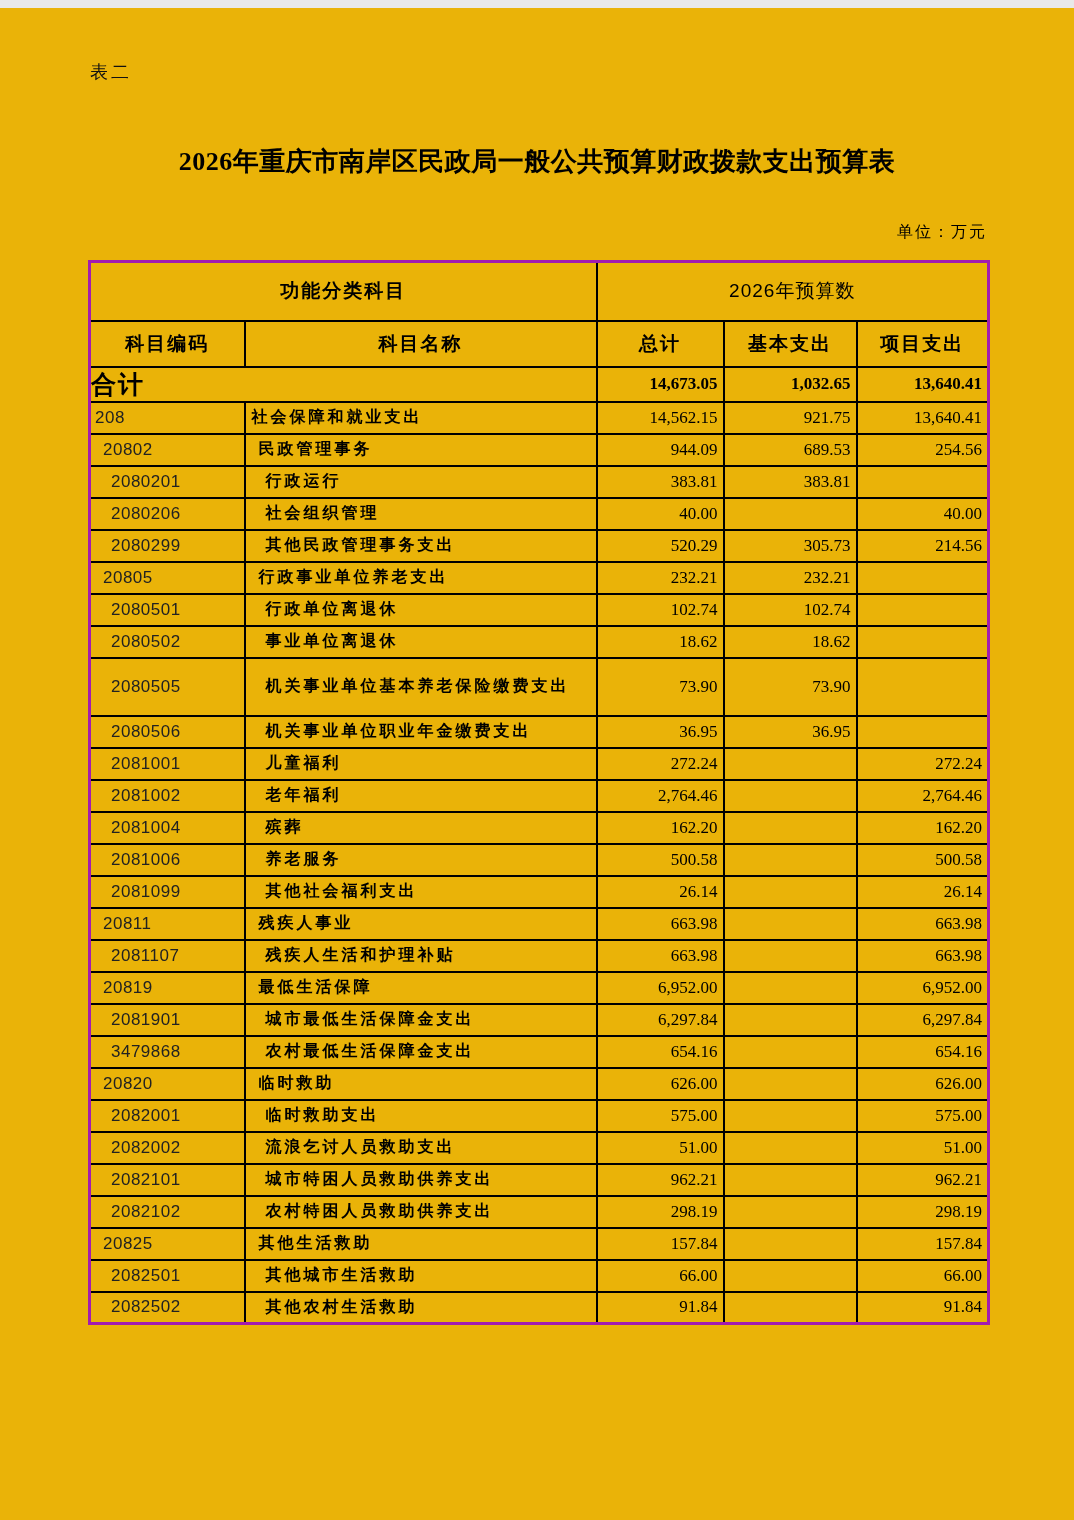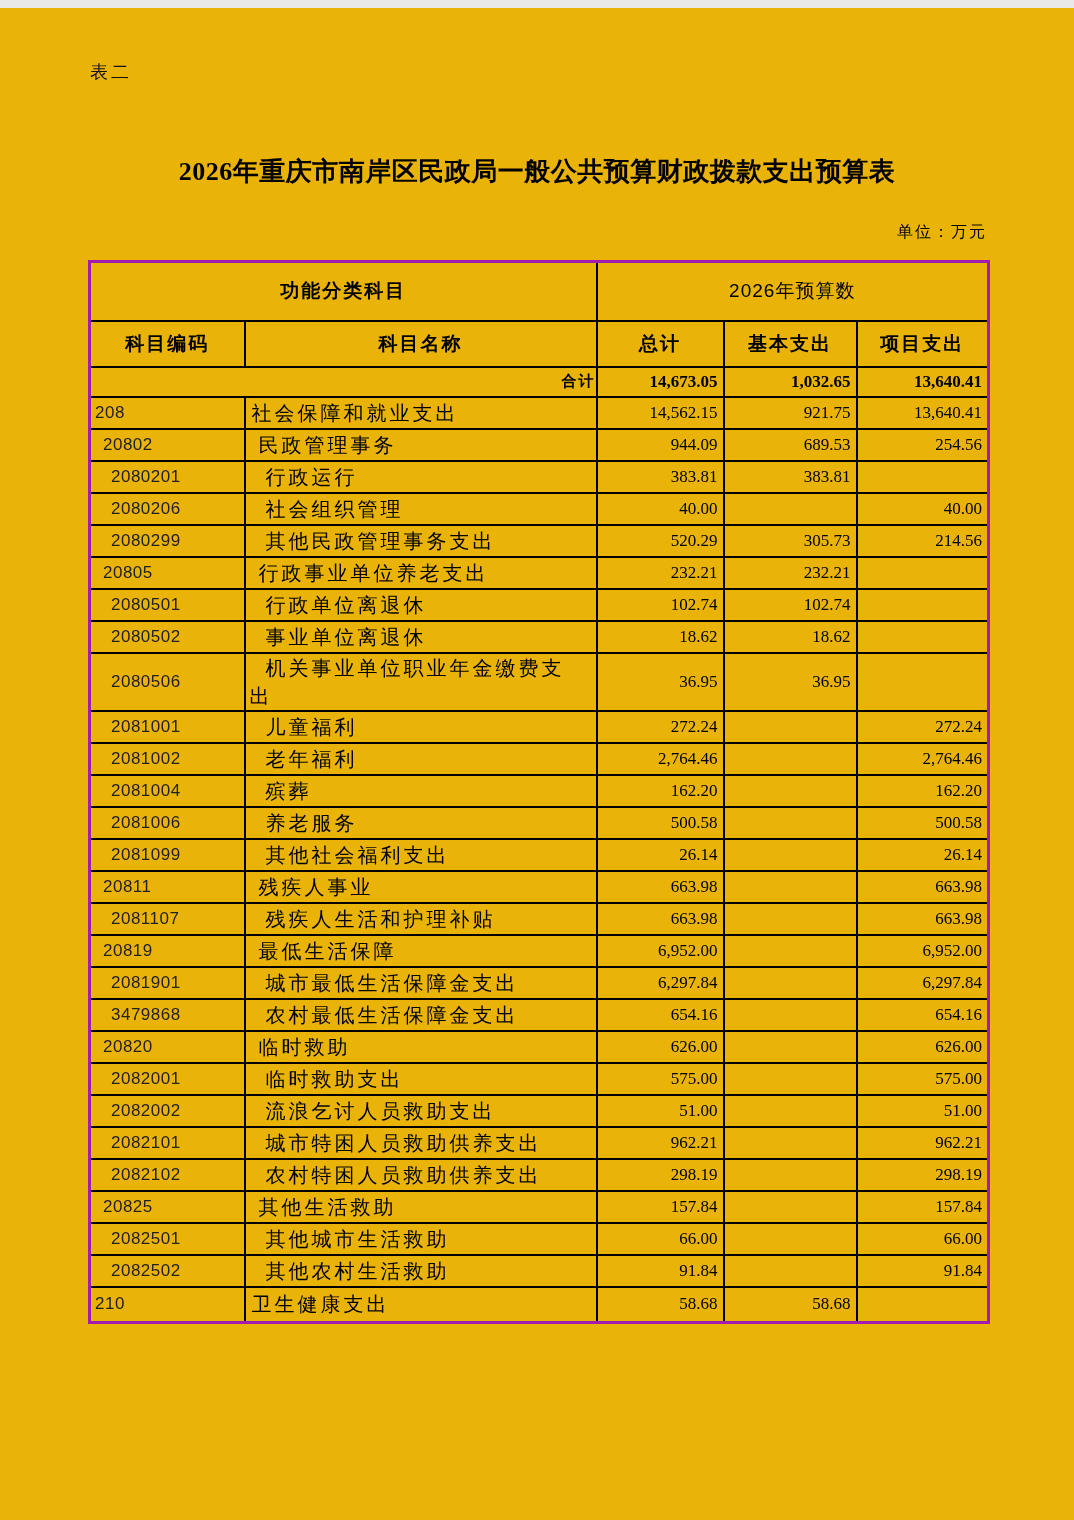--- a/index.html
+++ b/index.html
@@ -7,21 +7,21 @@
   .page {
     width:1074px; height:1520px; margin:8px auto; background:#eab308;
     font-family:"Liberation Serif","DejaVu Serif",serif; color:#000;
     overflow:hidden; position:relative;
   }
   .doc-tag {
     position:absolute; left:90px; top:52px;
     font-size:18px; letter-spacing:3px; color:#111;
   }
   .doc-title {
-    position:absolute; left:0; top:146px; width:100%;
+    position:absolute; left:0; top:136px; width:100%;
     text-align:center; font-size:26px; font-weight:bold; letter-spacing:0.5px;
   }
   .unit-note {
     position:absolute; left:88px; top:214px; width:899px;
     text-align:right; font-size:16px; letter-spacing:2px;
   }
   table.budget {
     position:absolute; left:88px; top:252px;
     width:899px; border-collapse:collapse; table-layout:fixed;
     border:3px solid #a21caf;
@@ -29,29 +29,29 @@
   .budget td, .budget th { border:2px solid #000; overflow:hidden; }
   
   .w-code{width:155px}.w-name{width:352px}.w-total{width:127px}.w-basic{width:133px}.w-project{width:132px}
   
   tr.hdr1 th { height:59px; font-family:"Liberation Sans","DejaVu Sans",sans-serif; font-size:19px; text-align:center; vertical-align:middle; }
   th.grp-fn { font-weight:bold; letter-spacing:2px; }
   th.grp-budget { font-weight:normal; letter-spacing:1px; }
   tr.hdr2 th { height:46px; font-family:"Liberation Sans","DejaVu Sans",sans-serif; font-size:19px; font-weight:bold; letter-spacing:2px; text-align:center; vertical-align:middle; }
   
   tr.sum td { height:30px; font-weight:bold; vertical-align:middle; }
-  tr.sum td.lbl { text-align:right; font-size:15px; letter-spacing:2px; }
+  tr.sum td.lbl { text-align:left; font-size:25px; letter-spacing:2px; }
   
   tr.r td { height:32px; vertical-align:middle; }
   tr.r.tall td { height:58px; }
   tr.r.last td { height:36px; }
   td.c { font-family:"Liberation Sans","DejaVu Sans",sans-serif; font-size:17px; color:#222; letter-spacing:0.5px; padding-left:4px; }
   td.c.l2 { padding-left:12px; }
   td.c.l3 { padding-left:20px; }
-  td.n { font-size:20px; letter-spacing:3px; padding-left:4px; padding-right:12px; line-height:1.4; }
+  td.n { font-size:16px; letter-spacing:3px; padding-left:4px; padding-right:12px; line-height:1.4;font-weight:bold; }
   td.n.l1 { text-indent:2px; }
   td.n.l2 { text-indent:9px; }
   td.n.l3 { text-indent:16px; }
   td.v { font-size:17px; text-align:right; padding-right:5px; }
 </style>
 </head>
 <body>
 
 <div class="page">
   <div class="doc-tag">表二</div>
@@ -134,20 +134,27 @@
       <td class="v">102.74</td>
       <td class="v"></td>
     </tr>
     <tr class="r">
       <td class="c l3">2080502</td>
       <td class="n l3">事业单位离退休</td>
       <td class="v">18.62</td>
       <td class="v">18.62</td>
       <td class="v"></td>
     </tr>
+    <tr class="r tall">
+      <td class="c l3">2080505</td>
+      <td class="n l3">机关事业单位基本养老保险缴费支出</td>
+      <td class="v">73.90</td>
+      <td class="v">73.90</td>
+      <td class="v"></td>
+    </tr>
     <tr class="r">
       <td class="c l3">2080506</td>
       <td class="n l3">机关事业单位职业年金缴费支出</td>
       <td class="v">36.95</td>
       <td class="v">36.95</td>
       <td class="v"></td>
     </tr>
     <tr class="r">
       <td class="c l3">2081001</td>
       <td class="n l3">儿童福利</td>
@@ -267,22 +274,15 @@
       <td class="v"></td>
       <td class="v">66.00</td>
     </tr>
     <tr class="r">
       <td class="c l3">2082502</td>
       <td class="n l3">其他农村生活救助</td>
       <td class="v">91.84</td>
       <td class="v"></td>
       <td class="v">91.84</td>
     </tr>
-    <tr class="r last">
-      <td class="c l1">210</td>
-      <td class="n l1">卫生健康支出</td>
-      <td class="v">58.68</td>
-      <td class="v">58.68</td>
-      <td class="v"></td>
-    </tr>
     </tbody>
   </table>
 </div>
 
 </body></html>

